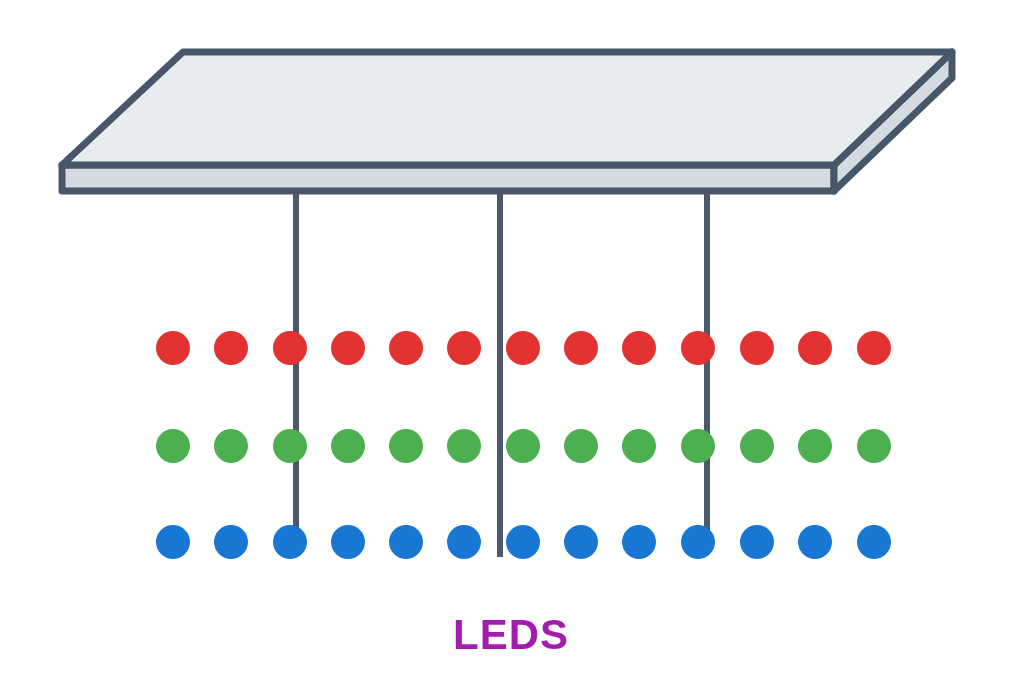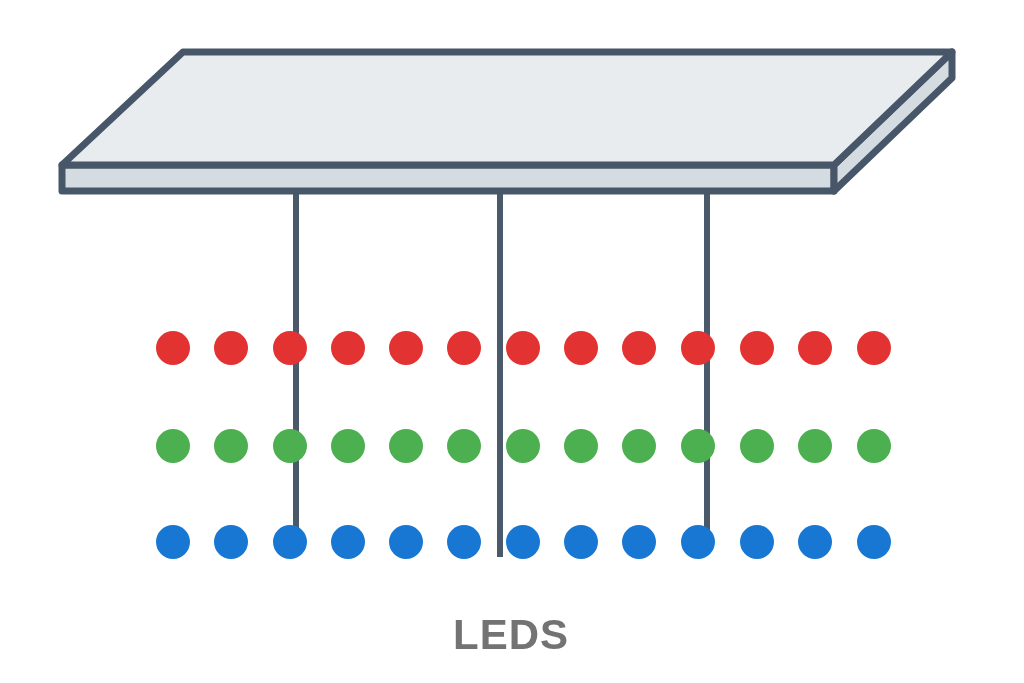--- a/index.html
+++ b/index.html
@@ -63,14 +63,14 @@
       <circle cx="406" cy="542" r="17" fill="#1877d2"></circle>
       <circle cx="464" cy="542" r="17" fill="#1877d2"></circle>
       <circle cx="523" cy="542" r="17" fill="#1877d2"></circle>
       <circle cx="581" cy="542" r="17" fill="#1877d2"></circle>
       <circle cx="639" cy="542" r="17" fill="#1877d2"></circle>
       <circle cx="698" cy="542" r="17" fill="#1877d2"></circle>
       <circle cx="757" cy="542" r="17" fill="#1877d2"></circle>
       <circle cx="815" cy="542" r="17" fill="#1877d2"></circle>
       <circle cx="874" cy="542" r="17" fill="#1877d2"></circle>
     </svg>
-  <div class="caption" style="color: #737373; text-align: center;">LEDS</div>
+  <div class="caption" style="color: #a21caf; text-align: center;">LEDS</div>
 </div>
 
 </body></html>

